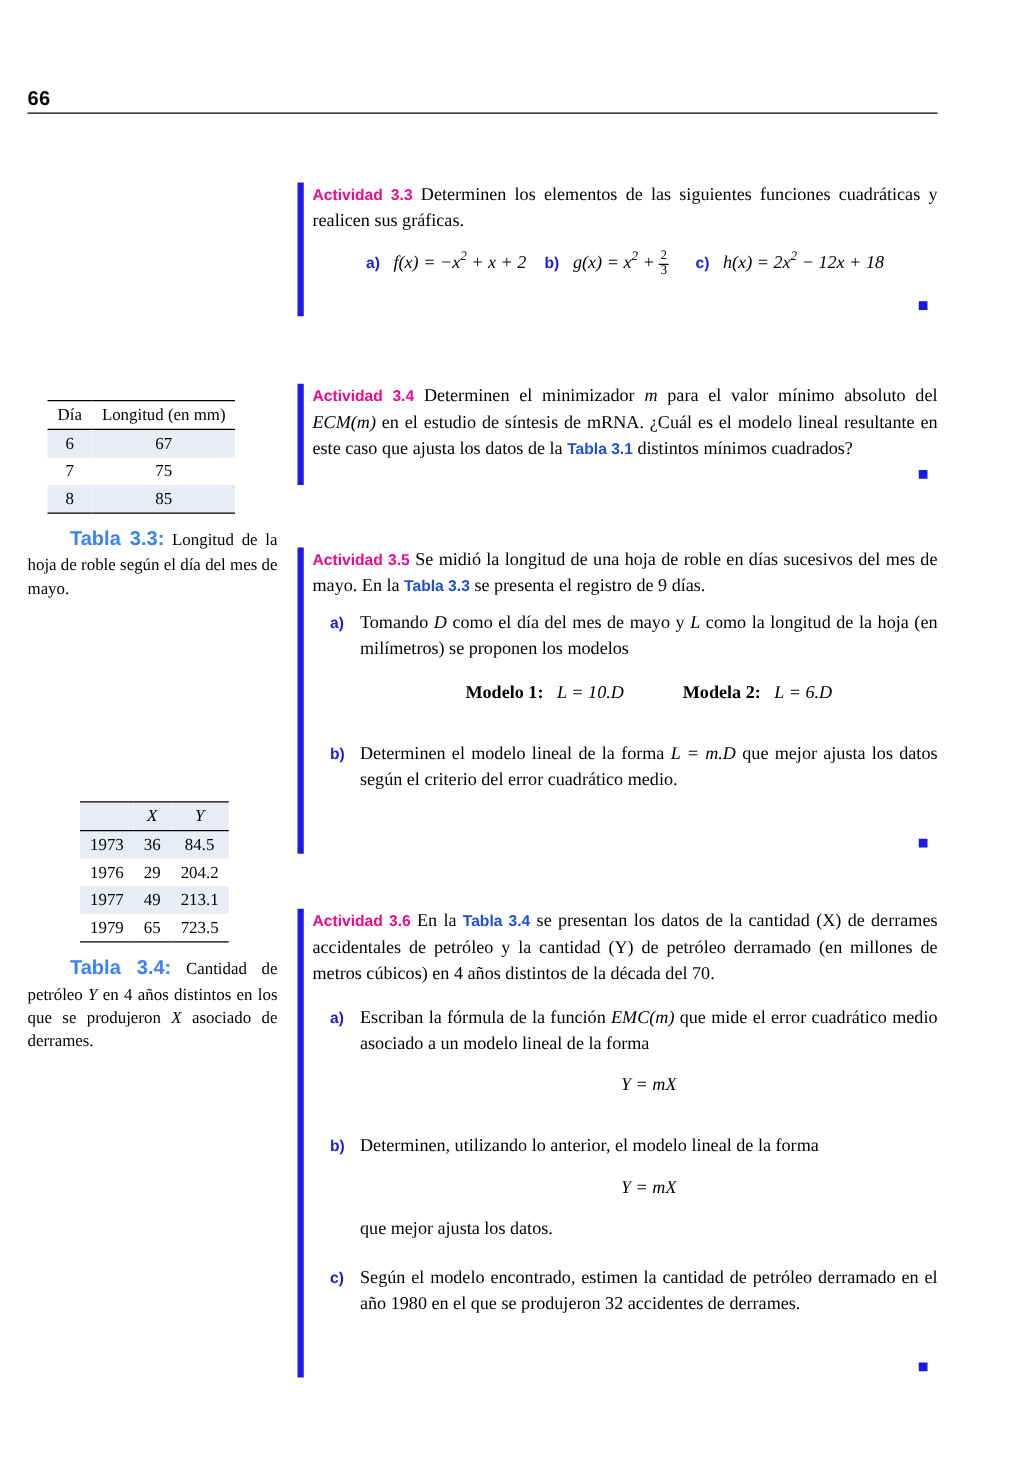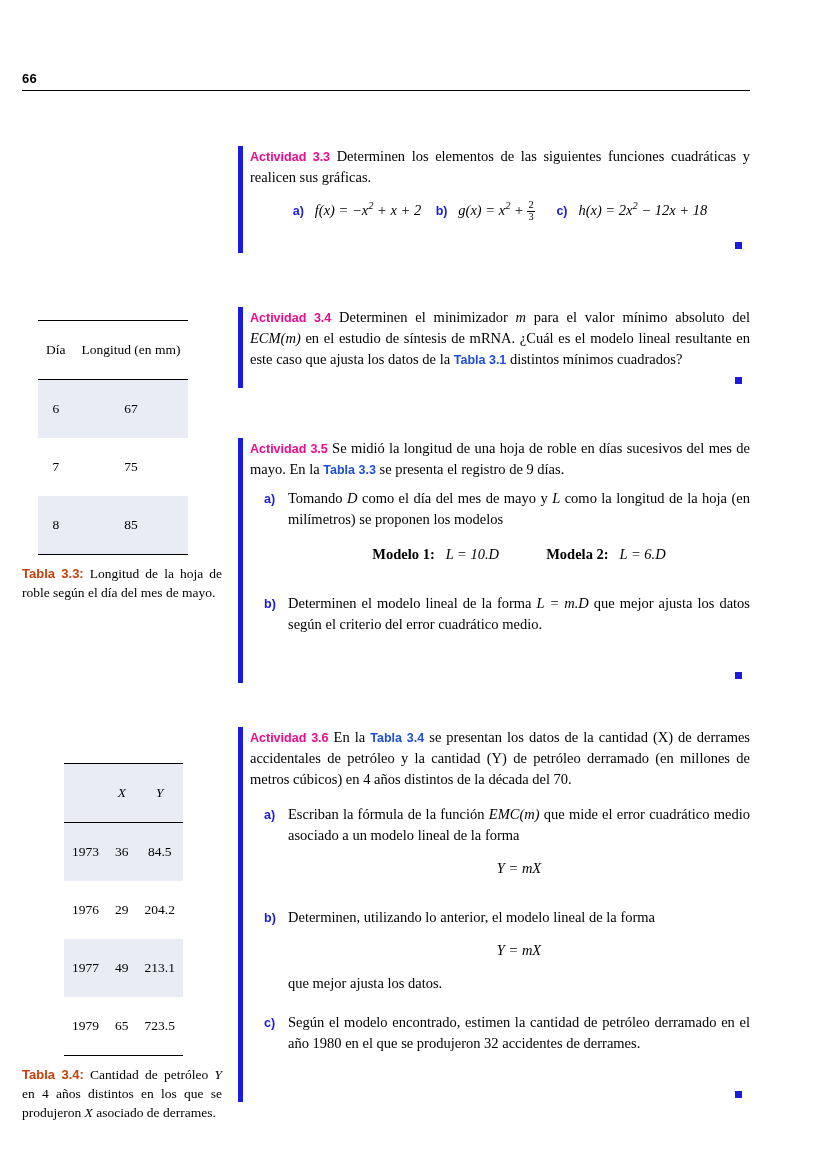--- a/index.html
+++ b/index.html
@@ -21,21 +21,21 @@
     height: 1171px;
   }
 
   
   .page-number {
     position: absolute;
     left: 22px;
     top: 71px;
     font-family: "Liberation Sans", sans-serif;
     font-weight: bold;
-    font-size: 13px;
+    font-size: 16px;
     letter-spacing: 0.3px;
   }
   .header-rule {
     position: absolute;
     left: 22px;
     top: 90px;
     width: 728px;
     height: 1px;
     background: #000000;
   }
@@ -144,41 +144,42 @@
   }
   .frac .num { display: block; border-bottom: 1px solid #000; padding: 0 1px; }
   .frac .den { display: block; padding: 0 1px; }
 
   
   .dtable {
     border-collapse: collapse;
     font-size: 13.5px;
   }
   .dtable td, .dtable th {
-    padding: 21px 8px;
+    padding: 3px 8px;
     text-align: center;
     font-weight: normal;
   }
   .dtable .rule-top td, .dtable .rule-top th { border-top: 1.4px solid #000; }
   .dtable .rule-mid td, .dtable .rule-mid th { border-bottom: 1px solid #000; }
   .dtable .rule-bot td { border-bottom: 1.4px solid #000; }
   .shade { background: #e9ecf5; }
 
   .caption {
     font-size: 13.5px;
     line-height: 1.4;
     text-align: justify;
     margin-top: 10px;
     width: 200px;
   }
   .cap-label {
     font-family: "Liberation Sans", sans-serif;
     font-weight: bold;
-    font-size: 13px;
-    color: #c2410c;
+    font-size: 16px;
+    color: #3b82f6;
+    margin-left: 34px;
   }
 
   .t33 { margin-left: 16px; }
   .t34 { margin-left: 42px; }
 </style>
 </head>
 <body>
 
 <div class="page">
 

